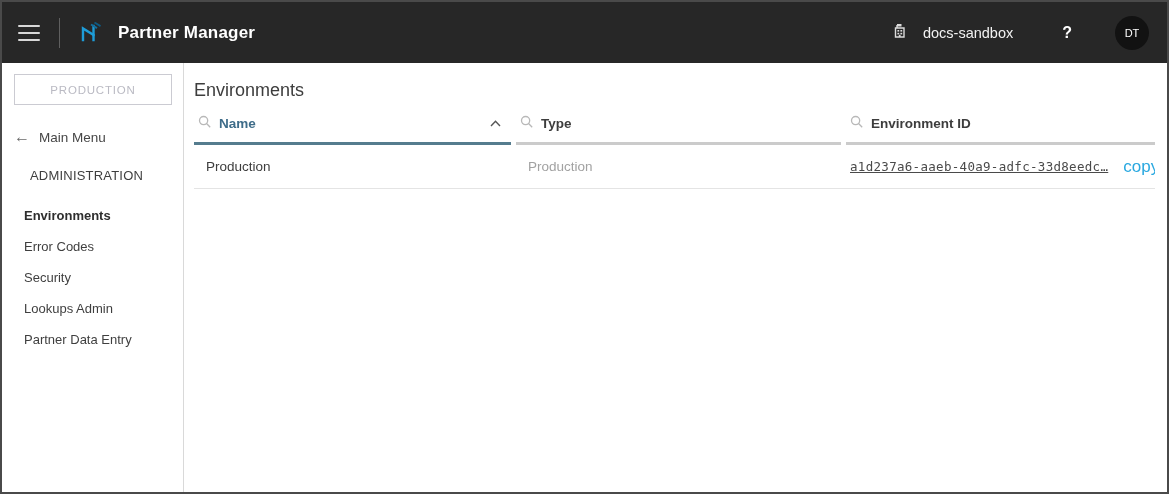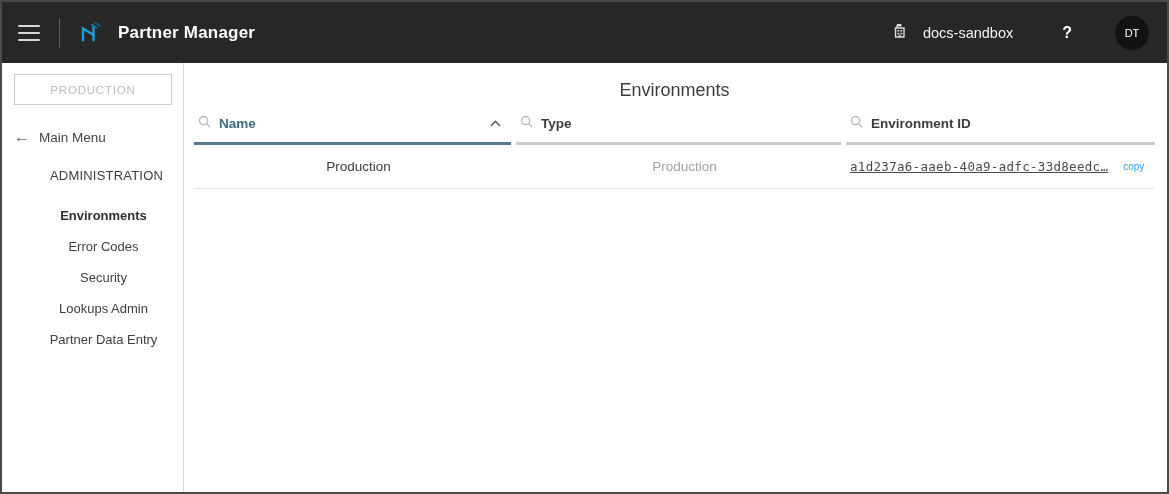--- a/index.html
+++ b/index.html
@@ -34,21 +34,21 @@
   .org { display: flex; align-items: center; gap: 14px; cursor: pointer; }
   .org-name { color: #f2f2f2; font-size: 14.5px; }
   .help { color: #ffffff; font-size: 16px; font-weight: 700; margin-left: 49px; cursor: pointer; }
   .avatar {
     width: 34px; height: 34px; border-radius: 50%;
     background: #121212; color: #ffffff;
     display: flex; align-items: center; justify-content: center;
     font-size: 11px; font-weight: 400; margin-left: 43px; cursor: pointer;
   }
   
-  .body-row { display: flex; height: calc(494px - 4px - 61px); text-align: center; }
+  .body-row { display: flex; height: calc(494px - 4px - 61px); }
   .sidebar { width: 182px; border-right: 1px solid #d9d9d9; background: #fff; flex-shrink: 0; }
   .env-button {
     width: 158px; height: 31px; margin: 11px auto 0 12px;
     border: 1px solid #cbcbd2; background: #fff;
     color: #babac3; font-size: 11.5px; letter-spacing: 0.8px;
     display: flex; align-items: center; justify-content: center;
     cursor: default;
   }
   .back-link {
     margin: 24px 0 0 12px; display: flex; align-items: center; gap: 9px;
@@ -79,21 +79,21 @@
   .th .mag { margin-right: 7px; flex-shrink: 0; }
   .sort-caret { margin-left: auto; margin-right: 9px; display: flex; }
   .trow { border-bottom: 1px solid #e4e4e4; height: 44px; align-items: center; }
   .td { font-size: 13.5px; color: #3d3d3d; padding-left: 12px; white-space: nowrap; overflow: hidden; }
   .td.muted { color: #a2a2a2; }
   .td-id { padding-left: 4px; display: flex; align-items: center; }
   .id-text {
     font-family: "DejaVu Sans Mono", "Liberation Mono", monospace;
     font-size: 12.5px; color: #4a4a4a; letter-spacing: 0.3px; text-decoration: underline;
   }
-  .copy-link { color: #29a8e0; font-size: 10px; margin-left: 15px; cursor: pointer; }
+  .copy-link { color: #29a8e0; font-size: 17px; margin-left: 15px; cursor: pointer; }
 </style>
 </head>
 <body>
 
 <div class="page">
 
   <div class="topbar">
     <div class="topbar-diagonal"></div>
 
     <div class="hamburger">

